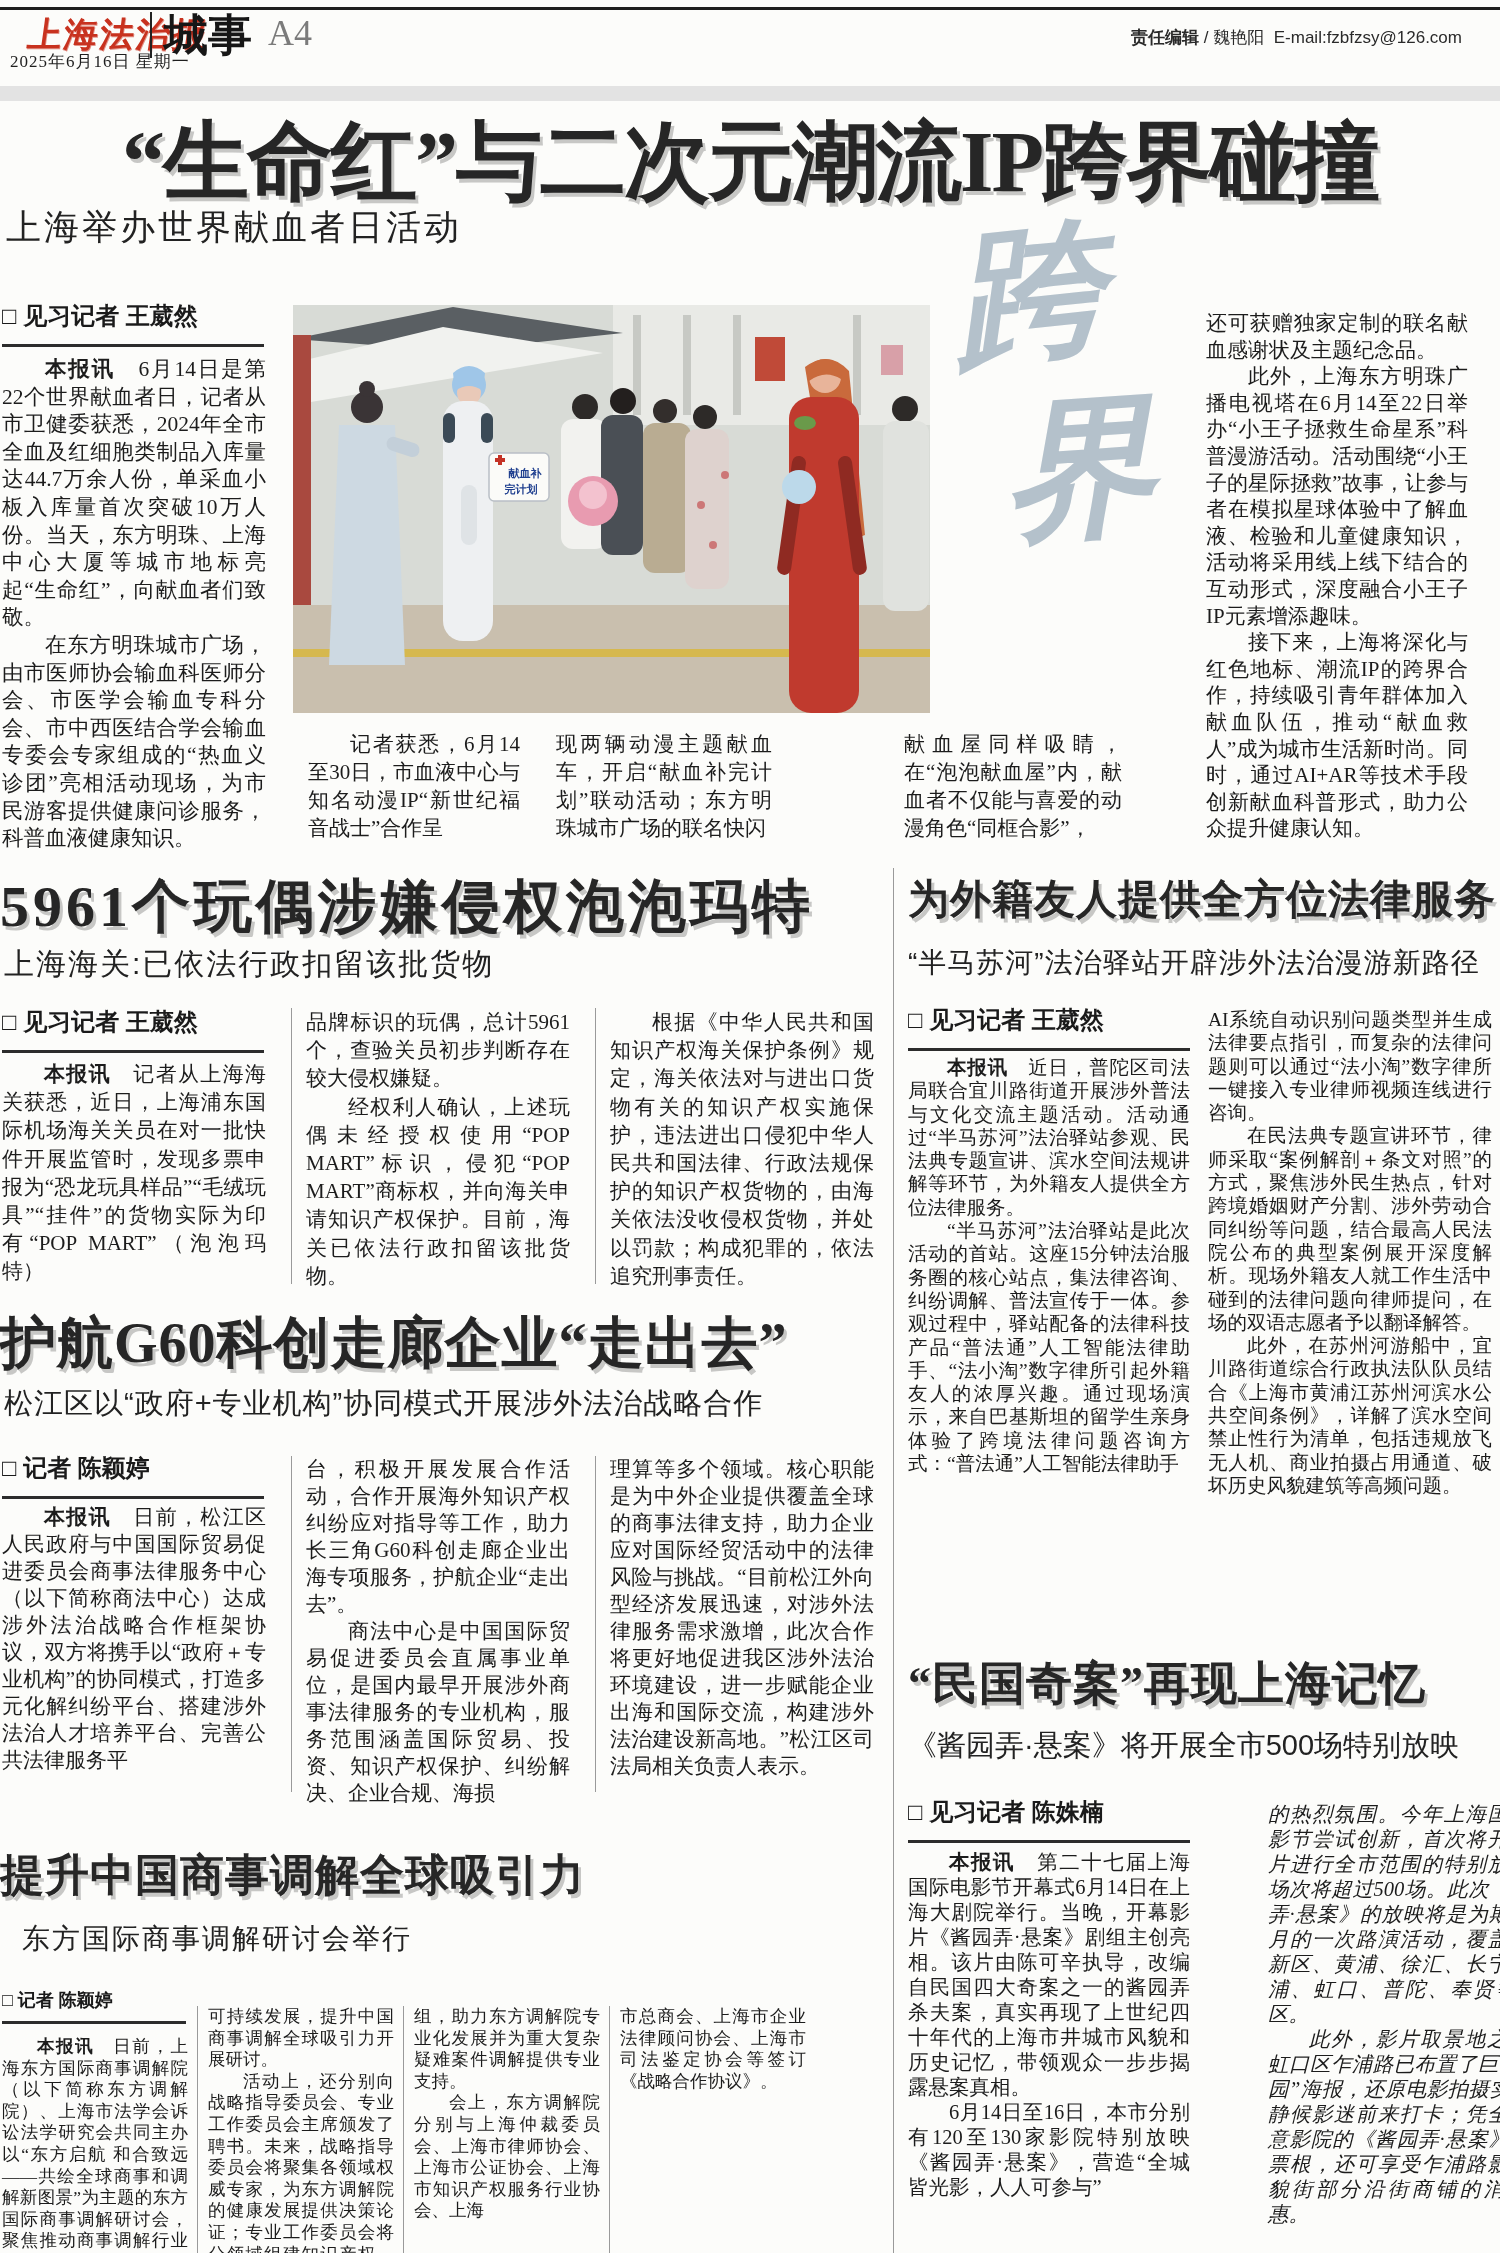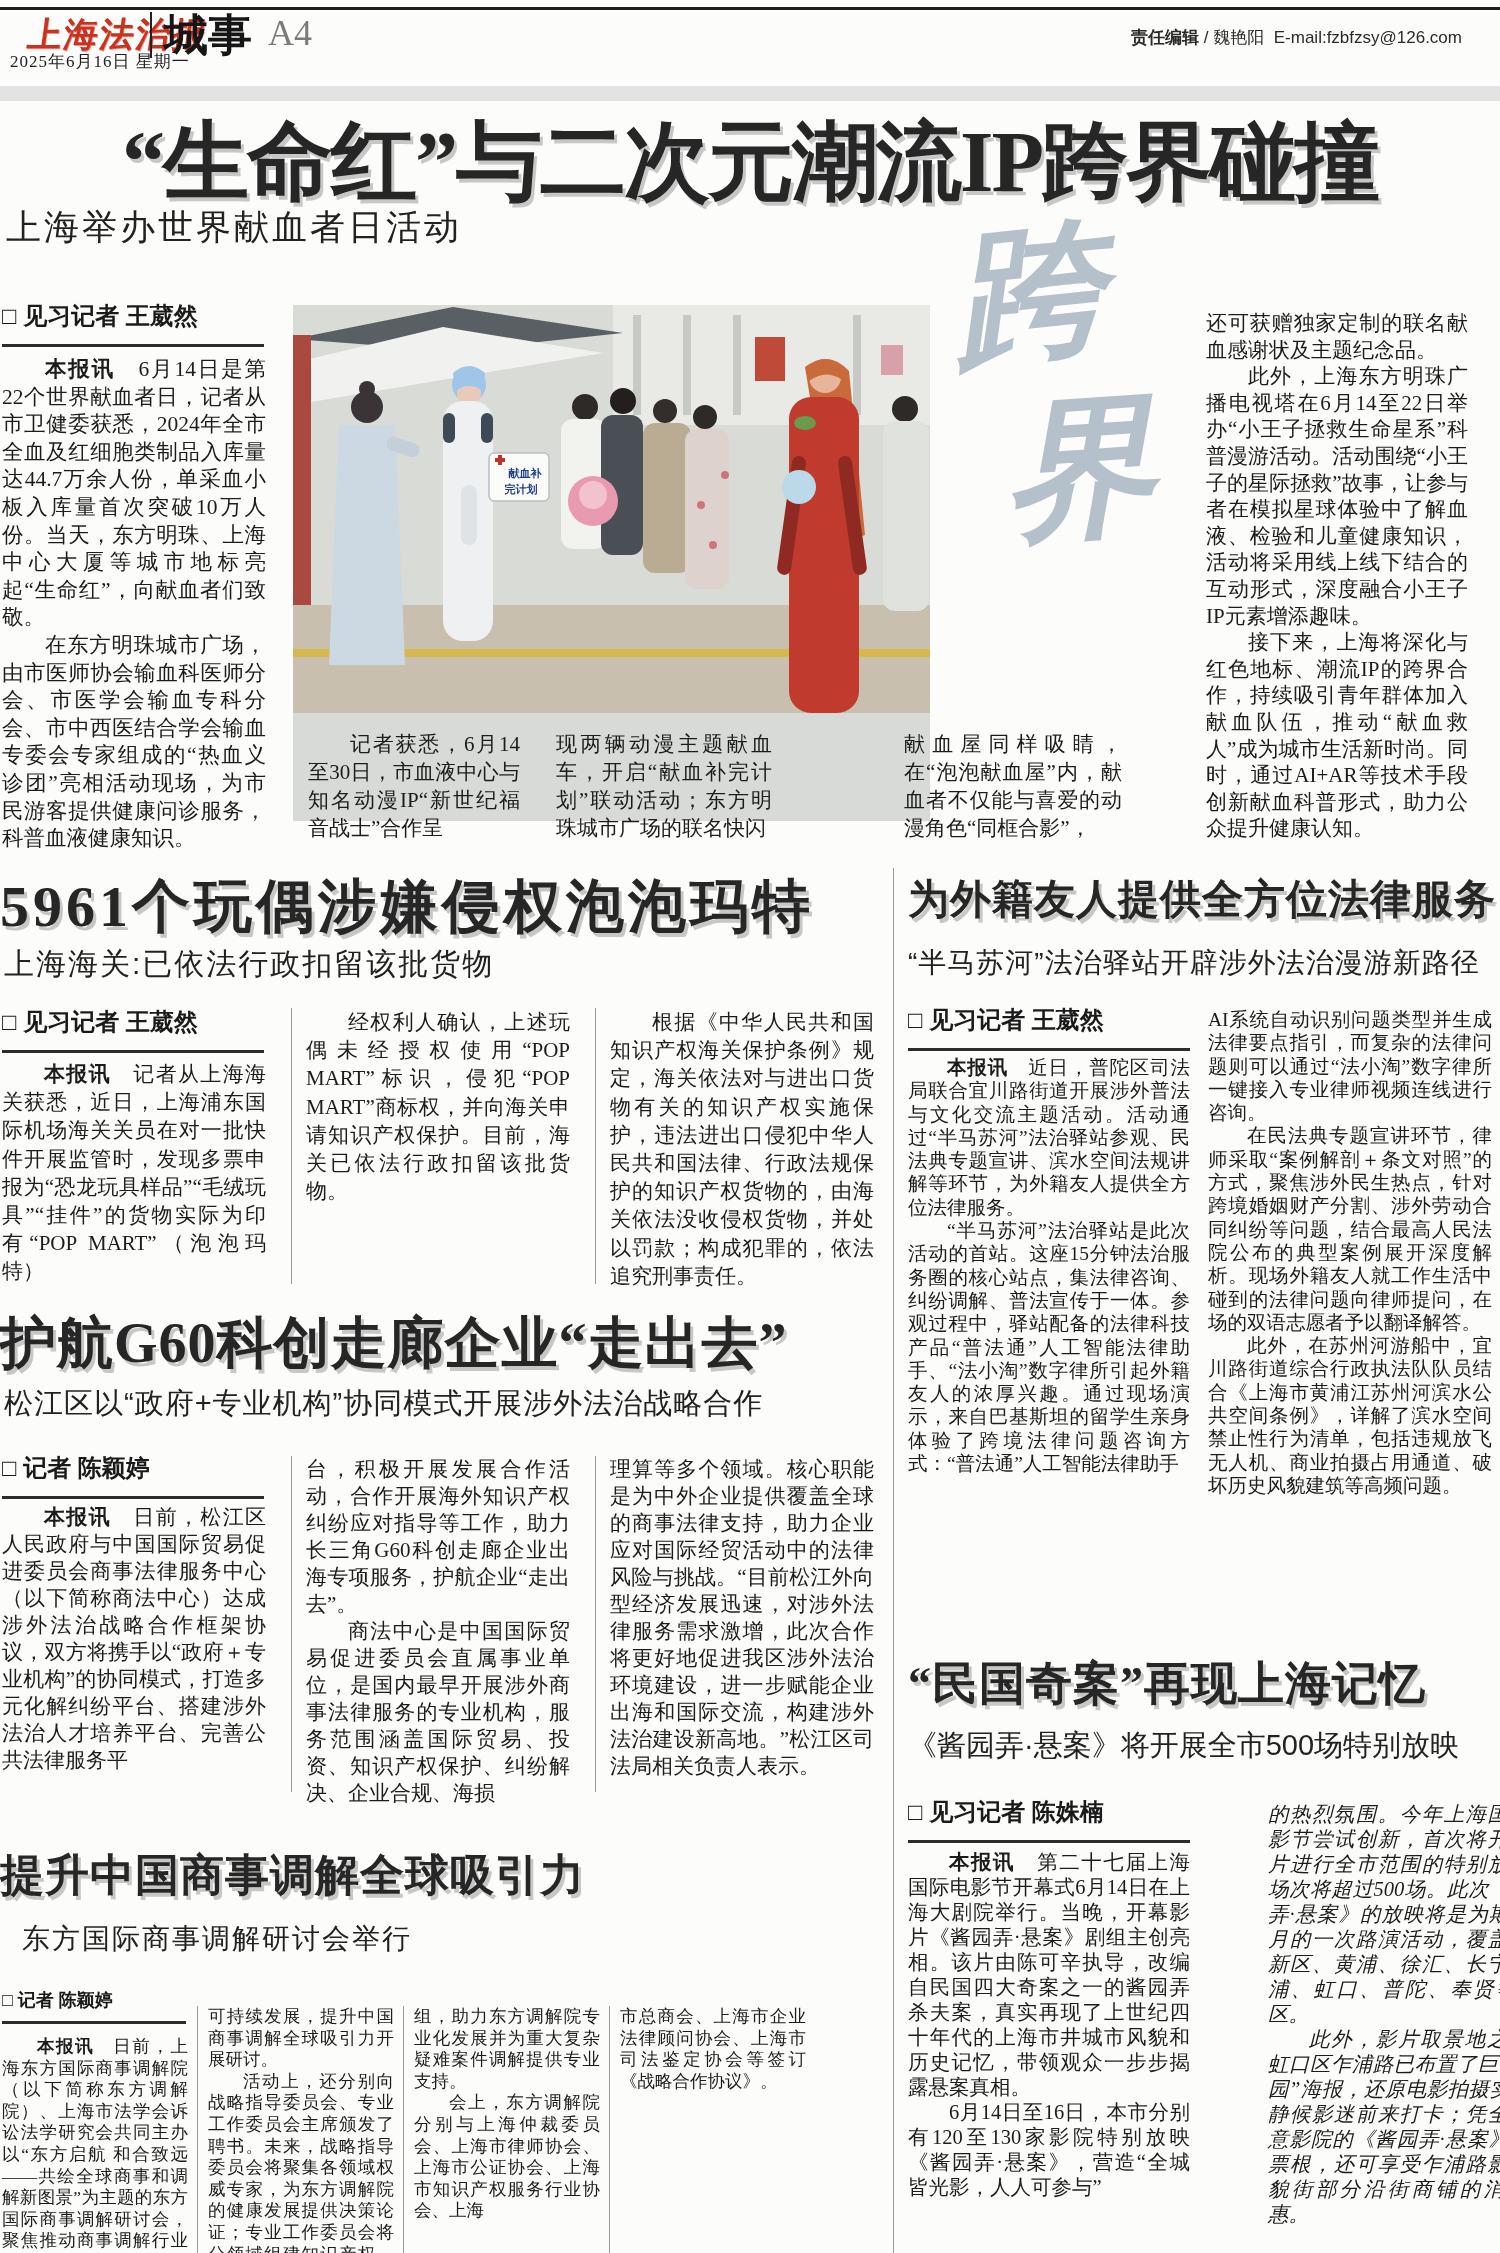--- a/index.html
+++ b/index.html
@@ -67,21 +67,21 @@
   .a4-col2{left:306px;top:1456px;width:264px;font-size:21px;line-height:27px;}
   .a4-col3{left:610px;top:1456px;width:264px;font-size:21px;line-height:27px;}
   .a5-byline{left:908px;top:1796px;width:282px;}
   .a5-col1{left:908px;top:1850px;width:282px;font-size:20.5px;line-height:25px;}
   .a5-col2{left:1268px;top:1802px;width:284px;font-size:20.5px;line-height:25px;font-style:italic;}
   .a6-byline{left:2px;top:1988px;width:184px;font-size:18px;padding-bottom:9px;}
   .a6-col1{left:2px;top:2036px;width:186px;font-size:17.5px;line-height:21.6px;}
   .a6-col2{left:208px;top:2006px;width:186px;font-size:17.5px;line-height:21.6px;}
   .a6-col3{left:414px;top:2006px;width:186px;font-size:17.5px;line-height:21.6px;}
   .a6-col4{left:620px;top:2006px;width:186px;font-size:17.5px;line-height:21.6px;}
-  .photo{left:293px;top:305px;width:637px;height:516px;background:#d7dad6;overflow:hidden;}
+  .photo{left:293px;top:305px;width:637px;height:408px;background:#d7dad6;overflow:hidden;}
 </style>
 </head>
 <body>
 
 <div class="page">
 
   <div class="abs toprule"></div>
   <div class="abs masthead">上海法治报</div>
   <div class="abs dateline">2025年6月16日 星期一</div>
   <div class="abs hdr-div"></div>
@@ -196,20 +196,21 @@
 
   <div class="abs vrule" style="left:893px;top:868px;height:1385px;"></div>
 
   <div class="abs headline h2a">5961个玩偶涉嫌侵权泡泡玛特</div>
   <div class="abs sub sub2">上海海关:已依法行政扣留该批货物</div>
   <div class="abs byline a2-byline">□ 见习记者 王葳然</div>
   <div class="abs col a2-col1">
       <p class="ind"><b>本报讯　</b>记者从上海海关获悉，近日，上海浦东国际机场海关关员在对一批快件开展监管时，发现多票申报为“恐龙玩具样品”“毛绒玩具”“挂件”的货物实际为印有“POP MART”（泡泡玛特）</p>
     </div>
   <div class="abs col a2-col2">
+      <p>品牌标识的玩偶，总计5961个，查验关员初步判断存在较大侵权嫌疑。</p>
       <p class="ind">经权利人确认，上述玩偶未经授权使用“POP MART”标识，侵犯“POP MART”商标权，并向海关申请知识产权保护。目前，海关已依法行政扣留该批货物。</p>
     </div>
   <div class="abs col a2-col3">
       <p class="ind">根据《中华人民共和国知识产权海关保护条例》规定，海关依法对与进出口货物有关的知识产权实施保护，违法进出口侵犯中华人民共和国法律、行政法规保护的知识产权货物的，由海关依法没收侵权货物，并处以罚款；构成犯罪的，依法追究刑事责任。</p>
     </div>
   <div class="abs vrule" style="left:291px;top:1008px;height:276px;"></div>
   <div class="abs vrule" style="left:595px;top:1008px;height:276px;"></div>
 
   <div class="abs headline h3a">为外籍友人提供全方位法律服务</div>
   <div class="abs sub sub3">“半马苏河”法治驿站开辟涉外法治漫游新路径</div>

